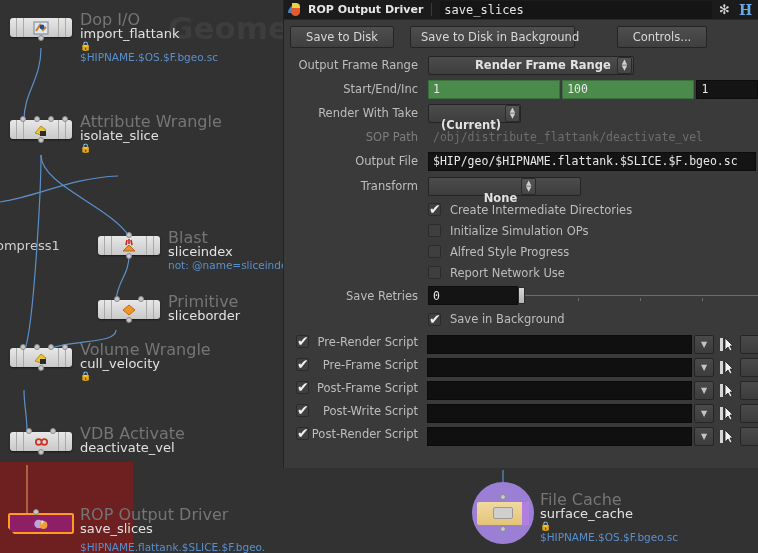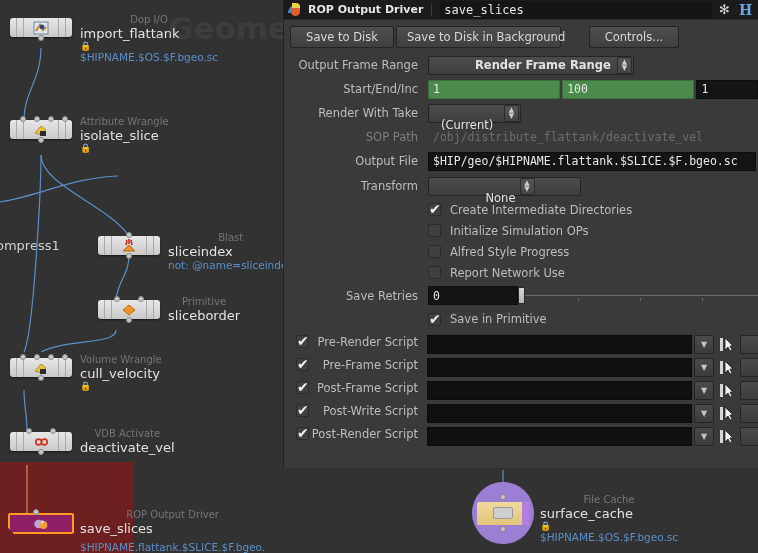--- a/index.html
+++ b/index.html
@@ -47,21 +47,21 @@
   .node-icon {
     position: relative; z-index: 2; width: 17px; height: 15px;
     display:flex; align-items:center; justify-content:center;
     font-size: 11px; line-height: 1;
   }
   .port {
     position: absolute; width: 6px; height: 6px; border-radius: 50%;
     background: #c9c9c9; border: 1px solid #8a8a8a;
   }
   .node-label { position: absolute; left: 70px; top: -4px; white-space: nowrap; }
-  .node-type { font-size: 10px; color: #757575; line-height: 12px; text-align: center; }
+  .node-type { font-size: 16px; color: #757575; line-height: 12px; }
   .node-name { font-size: 13px; color: #e2e2e2; line-height: 15px; }
   .node-lock { font-size: 9px; color: #8e8e8e; line-height: 10px; }
   .node-hint { font-size: 10.5px; color: #5b8fc9; line-height: 13px; }
 
   
   .node-sel .node-body {
     background: #8e1f66;
     border: 2px solid #ff9a22;
     border-radius: 2px;
     width: 66px; height: 21px;
@@ -115,21 +115,21 @@
     font-family: "DejaVu Sans Mono","Liberation Mono",monospace;
     font-size: 12px; color: #e8e8e8; flex: 1;
     background: #151515; padding: 2px 4px;
   }
   .hdr-icon { width: 17px; height: 17px; margin-left: 4px; position: relative;
     display:flex; align-items:center; justify-content:center; flex:none;
     color:#d8d8d8; font-size: 13px; }
   .hdr-icon.h { color:#6aa9e8; font-weight:bold; font-family:"DejaVu Serif",serif;
     font-size:14px; text-shadow: 1px 1px 0 #1a1a1a; }
 
-  .btn-row { display: flex; gap: 2px; padding: 6px 6px 5px 6px; }
+  .btn-row { display: flex; gap: 16px; padding: 6px 6px 5px 6px; }
   .btn {
     background: linear-gradient(#4e4e4e,#3f3f3f);
     border: 1px solid #242424; border-radius: 2px;
     color: #d8d8d8; font-size: 11.5px;
     padding: 3px 10px; text-align: center; white-space: nowrap;
   }
   .btn.b1 { width: 104px; }
   .btn.b2 { width: 165px; }
   .btn.b3 { width: 90px; margin-left: 26px; }
 
@@ -141,21 +141,21 @@
   .plabel.dim { color: #7e7e7e; }
 
   .menu {
     height: 19px; background: linear-gradient(#4c4c4c,#3e3e3e);
     border: 1px solid #242424; border-radius: 2px;
     display: flex; align-items: center; justify-content: space-between;
     font-size: 11.5px; color: #e2e2e2; font-weight: bold;
     padding: 0 0 0 0;
   }
   .menu span.txt { padding-left: 46px; }
-  .menu.narrow span.txt { padding-left: 12px; font-weight: normal; margin-top: 24px; }
+  .menu.narrow span.txt { padding-left: 12px; font-weight: bold; margin-top: 24px; }
   .menu .spin {
     width: 15px; height: 17px; margin: 0 1px 0 4px;
     background: linear-gradient(#555,#444); border: 1px solid #2a2a2a;
     border-radius: 2px; display:flex; flex-direction:column;
     align-items:center; justify-content:center; line-height: 6px;
     font-size: 7px; color: #d0d0d0; flex:none;
   }
   .fld {
     height: 19px; background: #141414; border: 1px solid #0d0d0d;
     color: #e8e8e8; font-size: 11.5px; display: flex; align-items: center;
@@ -304,21 +304,21 @@
         <div class="port" style="left:16px; top:-4px;"></div>
         <div class="port" style="left:40px; top:-4px;"></div>
         <div class="port" style="left:28px; bottom:-4px;"></div>
       </div>
       <div class="node-label">
         <div class="node-type">Primitive</div>
         <div class="node-name">sliceborder</div>
       </div>
     </div>
 
-    <div class="node" style="left:10px; top:358px;">
+    <div class="node" style="left:10px; top:348px;">
       <div class="node-body">
         <div class="stripes"></div>
         <div class="node-icon">
           <svg width="16" height="14" viewBox="0 0 16 14">
             <path d="M2 10 L8 3 L13 7 L8 12 Z" fill="#e8c43c" stroke="#b09020"></path>
             <rect x="7" y="8" width="6" height="5" fill="#2b2b2b"></rect>
           </svg>
         </div>
         <div class="port" style="left:10px; top:-4px;"></div>
         <div class="port" style="left:24px; top:-4px;"></div>
@@ -483,21 +483,21 @@
         <div class="slider-line"></div>
         <div class="slider-tick" style="left:60px;"></div>
         <div class="slider-tick" style="left:122px;"></div>
         <div class="slider-tick" style="left:184px;"></div>
         <div class="slider-handle"></div>
       </div>
     </div>
 
     <div class="chkrow" style="padding-left:144px; height:22px;">
       <div class="chkbox on"></div>
-      <div class="chklabel">Save in Primitive</div>
+      <div class="chklabel">Save in Background</div>
     </div>
 
     <div style="margin-top:5px;">
 
       <div class="script-row">
         <div class="script-chk"></div>
         <div class="script-label">Pre-Render Script</div>
         <div class="script-fld"></div>
         <div class="script-arrow">▼</div>
         <div class="script-pick">

